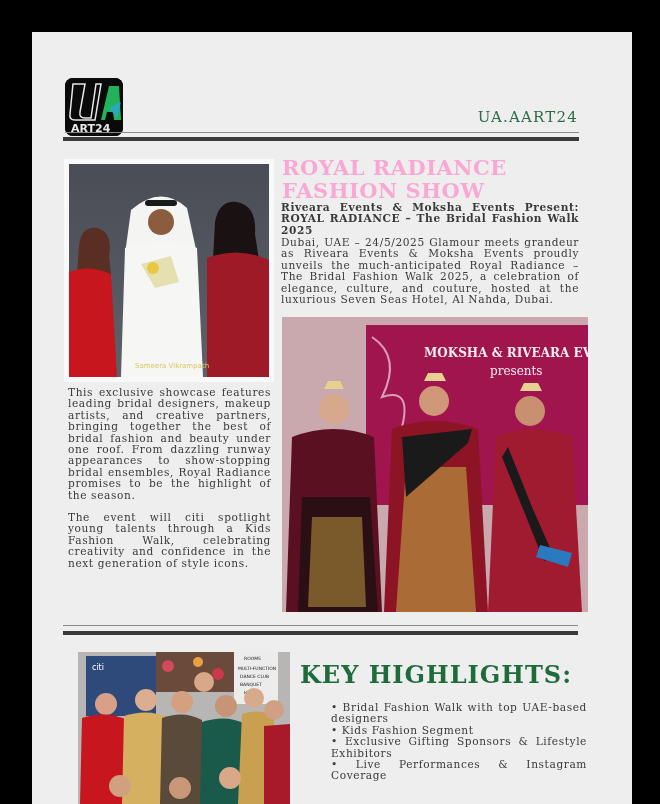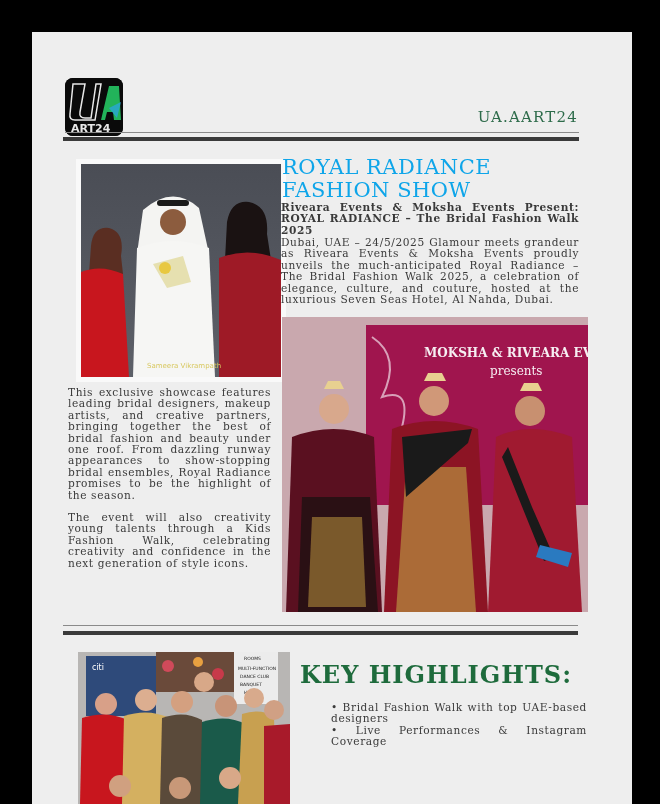--- a/index.html
+++ b/index.html
@@ -27,22 +27,22 @@
 
     
     .photo {
       position: absolute; overflow: hidden;
     }
     .photo-frame { background: #f9f9f9; padding: 5px; }
 
     
     .title {
       position: absolute; left: 282px; top: 156px;
-      font-family: "DejaVu Serif", serif; font-weight: normal; font-size: 21px;
-      line-height: 23px; color: #0ea5e9; letter-spacing: 0.5px;
+      font-family: "DejaVu Serif", serif; font-weight: bold; font-size: 21px;
+      line-height: 23px; color: #f9a8d4; letter-spacing: 0.5px;
     }
     .text {
       font-family: "DejaVu Serif", serif; font-size: 10.6px; line-height: 11.4px;
       color: #3a3a3a; letter-spacing: 0.6px; text-align: justify;
     }
     .subtitle { position: absolute; left: 281px; top: 202px; width: 298px; font-weight: bold; }
     .intro { position: absolute; left: 281px; top: 237px; width: 298px; }
     .left-text { position: absolute; left: 68px; top: 387px; width: 203px; }
     .left-text p + p { margin-top: 11px; }
 
@@ -65,21 +65,21 @@
     <path d="M8 6 L20 6 L15 34 Q14 40 20 40 L26 40 L31 6 L36 6 L30 42 L10 42 Q4 42 5 36 Z" fill="#0a0a0a" stroke="#e8e8e8" stroke-width="1.5"></path>
     <path d="M36 42 L44 8 L54 8 L56 42 L49 42 L48 34 L42 34 L40 42 Z" fill="#22b35a"></path>
     <path d="M44 30 L56 24 L52 40 Z" fill="#2aa6d8" opacity="0.8"></path>
     <text x="6" y="54" font-family="DejaVu Sans, sans-serif" font-weight="bold" font-size="11" fill="#e8e8e8">ART24</text>
   </svg>
 </div>
 <div class="brand">UA.AART24</div>
 <div class="rule-thin" style="left:65px; top:132px; width:514px;"></div>
 <div class="rule-thick" style="left:63px; top:137px; width:516px;"></div>
 
-<div class="photo photo-frame" style="left:76px; top:159px; width:210px; height:223px;">
+<div class="photo photo-frame" style="left:64px; top:159px; width:210px; height:223px;">
   <svg width="200" height="213" viewBox="0 0 200 213">
     <defs>
       <linearGradient id="bg1" x1="0" y1="0" x2="0" y2="1">
         <stop offset="0" stop-color="#4a4d55"></stop>
           <stop offset="1" stop-color="#5d6068"></stop>
       </linearGradient>
     </defs>
     <rect width="200" height="213" fill="url(#bg1)"></rect>
 
     <circle cx="25" cy="85" r="13" fill="#d8a68c"></circle>
@@ -131,21 +131,21 @@
     <circle cx="248" cy="94" r="15" fill="#c89070"></circle>
     <path d="M242 66 L256 66 L260 74 L238 74 Z" fill="#e8d090"></path>
     <path d="M214 120 Q248 104 290 120 L300 295 L206 295 Z" fill="#a01a30"></path>
     <path d="M226 130 L250 190 L272 240 L262 244 L220 140 Z" fill="#1a1a1a"></path>
     <path d="M258 228 L290 236 L286 250 L254 240 Z" fill="#2a7ac0"></path>
   </svg>
 </div>
 
 <div class="text left-text">
   <p>This exclusive showcase features leading bridal designers, makeup artists, and creative partners, bringing together the best of bridal fashion and beauty under one roof. From dazzling runway appearances to show-stopping bridal ensembles, Royal Radiance promises to be the highlight of the season.</p>
-  <p>The event will also creativity young talents through a Kids Fashion Walk, celebrating creativity and confidence in the next generation of style icons.</p>
+  <p>The event will citi spotlight young talents through a Kids Fashion Walk, celebrating creativity and confidence in the next generation of style icons.</p>
 </div>
 
 <div class="rule-thin" style="left:63px; top:625px; width:515px;"></div>
 <div class="rule-thick" style="left:63px; top:631px; width:515px;"></div>
 
 <div class="photo" style="left:78px; top:652px; width:212px; height:192px;">
   <svg width="212" height="152" viewBox="0 0 212 152">
     <rect width="212" height="152" fill="#b8b6b4"></rect>
     <rect x="8" y="4" width="70" height="60" fill="#2e4a7a"></rect>
     <text x="14" y="18" font-family="DejaVu Sans, sans-serif" font-size="8" fill="#ffffff">citi</text>
@@ -175,14 +175,16 @@
     <path d="M186 74 L212 72 L212 152 L186 152 Z" fill="#a81a2a"></path>
     <circle cx="42" cy="134" r="11" fill="#d0a080"></circle>
     <circle cx="102" cy="136" r="11" fill="#c89878"></circle>
     <circle cx="152" cy="126" r="11" fill="#d8a888"></circle>
   </svg>
 </div>
 
 <div class="kh-title">KEY HIGHLIGHTS:</div>
 <ul class="text highlights">
   <li>• Bridal Fashion Walk with top UAE-based designers</li>
+  <li>• Kids Fashion Segment</li>
+  <li>• Exclusive Gifting Sponsors &amp; Lifestyle Exhibitors</li>
   <li>• Live Performances &amp; Instagram Coverage</li>
 </ul>
 
 </body></html>

